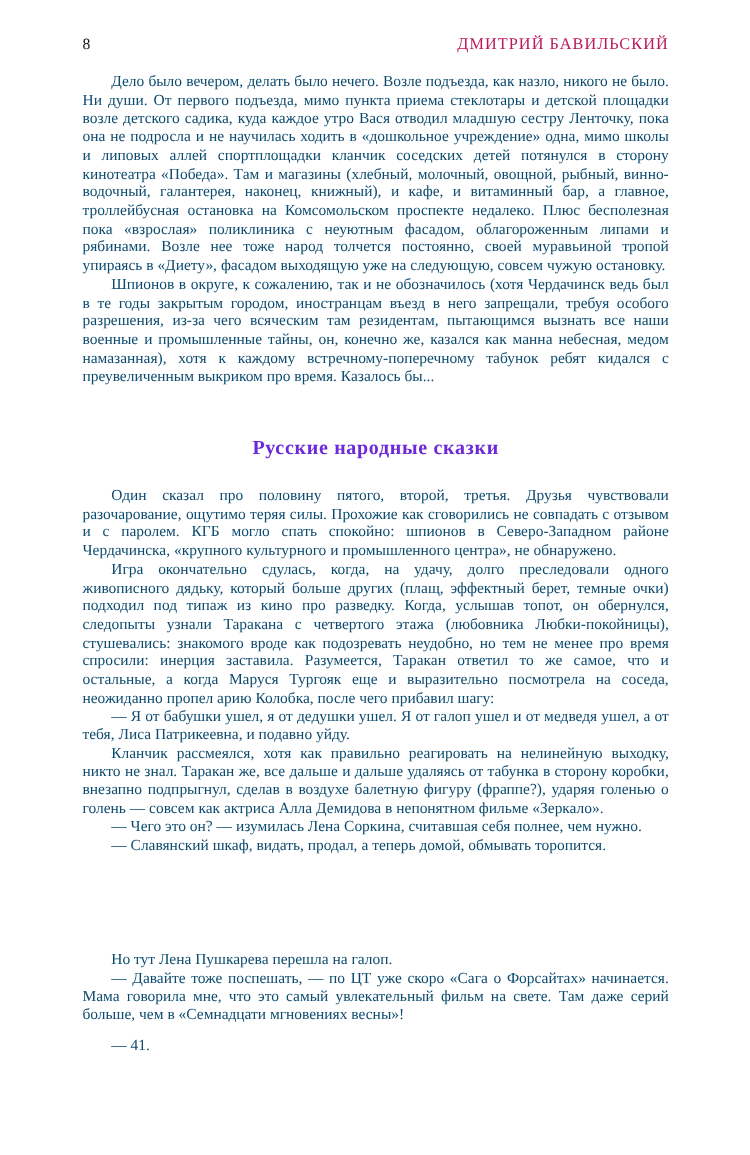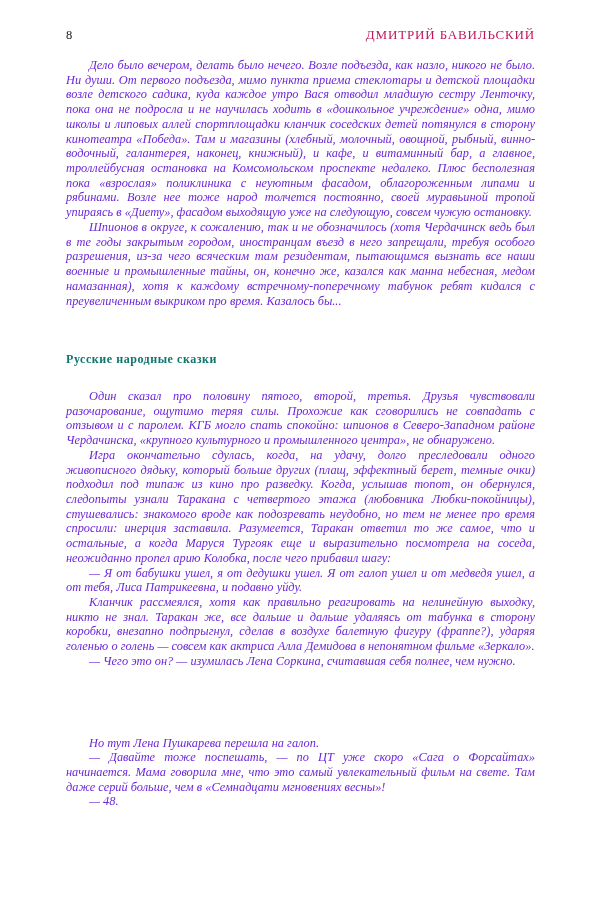--- a/index.html
+++ b/index.html
@@ -49,33 +49,34 @@
   }
   p.para {
     margin: 0;
     font-size: 12.35px;
     line-height: 14.72px;
     text-align: justify;
     text-indent: 23px;
     hyphens: manual;
     -webkit-hyphens: manual;
     word-spacing: 0.05px;
-    color: #6d28d9;
-    font-style: italic;
+    color: #0c4a6e;
   }
   p.para.last-loose {
     text-align: left;
+    margin-top: 10px;
   }
   h2.section-title {
     margin: 0;
-    font-size: 12px;
+    font-size: 16px;
     line-height: 14.72px;
     font-weight: bold;
+    text-align: center;
     letter-spacing: 0.55px;
-    color: #0f766e;
+    color: #6d28d9;
   }
   .sp-before-title { height: 44px; }
   .sp-after-title  { height: 22px; }
   .sp-before-title-2 { height: 45px; }
   .sp-after-title-2  { height: 22px; }
 </style>
 </head>
 <body>
 
 <div class="page">
@@ -92,22 +93,23 @@
 
     <div class="sp-before-title"></div>
     <h2 class="section-title">Русские народные сказки</h2>
     <div class="sp-after-title"></div>
 
     <p class="para">Один сказал про половину пятого, второй, третья. Друзья чувствовали разочарование, ощутимо теряя силы. Прохожие как сговорились не совпадать с отзывом и с паролем. КГБ могло спать спокойно: шпионов в Северо-Западном районе Чердачинска, «крупного культурного и промышленного центра», не обнаружено.</p>
     <p class="para">Игра окончательно сдулась, когда, на удачу, долго преследовали одного живописного дядьку, который больше других (плащ, эффектный берет, темные очки) подходил под типаж из кино про разведку. Когда, услышав топот, он обернулся, следопыты узнали Таракана с четвертого этажа (любовника Любки-покойницы), стушевались: знакомого вроде как подозревать неудобно, но тем не менее про время спросили: инерция заставила. Разумеется, Таракан ответил то же самое, что и остальные, а когда Маруся Тургояк еще и выразительно посмотрела на соседа, неожиданно пропел арию Колобка, после чего прибавил шагу:</p>
     <p class="para">— Я от бабушки ушел, я от дедушки ушел. Я от галоп ушел и от медведя ушел, а от тебя, Лиса Патрикеевна, и подавно уйду.</p>
     <p class="para">Кланчик рассмеялся, хотя как правильно реагировать на нелинейную выходку, никто не знал. Таракан же, все дальше и дальше удаляясь от табунка в сторону коробки, внезапно подпрыгнул, сделав в воздухе балетную фигуру (фраппе?), ударяя голенью о голень — совсем как актриса Алла Демидова в непонятном фильме «Зеркало».</p>
     <p class="para">— Чего это он? — изумилась Лена Соркина, считавшая себя полнее, чем нужно.</p>
+    <p class="para">— Славянский шкаф, видать, продал, а теперь домой, обмывать торопится.</p>
 
     <div class="sp-before-title-2"></div>
     <div class="sp-after-title-2"></div>
 
     <p class="para last-loose">Но тут Лена Пушкарева перешла на галоп.</p>
     <p class="para">— Давайте тоже поспешать, — по ЦТ уже скоро «Сага о Форсайтах» начинается. Мама говорила мне, что это самый увлекательный фильм на свете. Там даже серий больше, чем в «Семнадцати мгновениях весны»!</p>
-    <p class="para last-loose">— 48.</p>
+    <p class="para last-loose">— 41.</p>
 
   </div>
 </div>
 
 </body></html>

